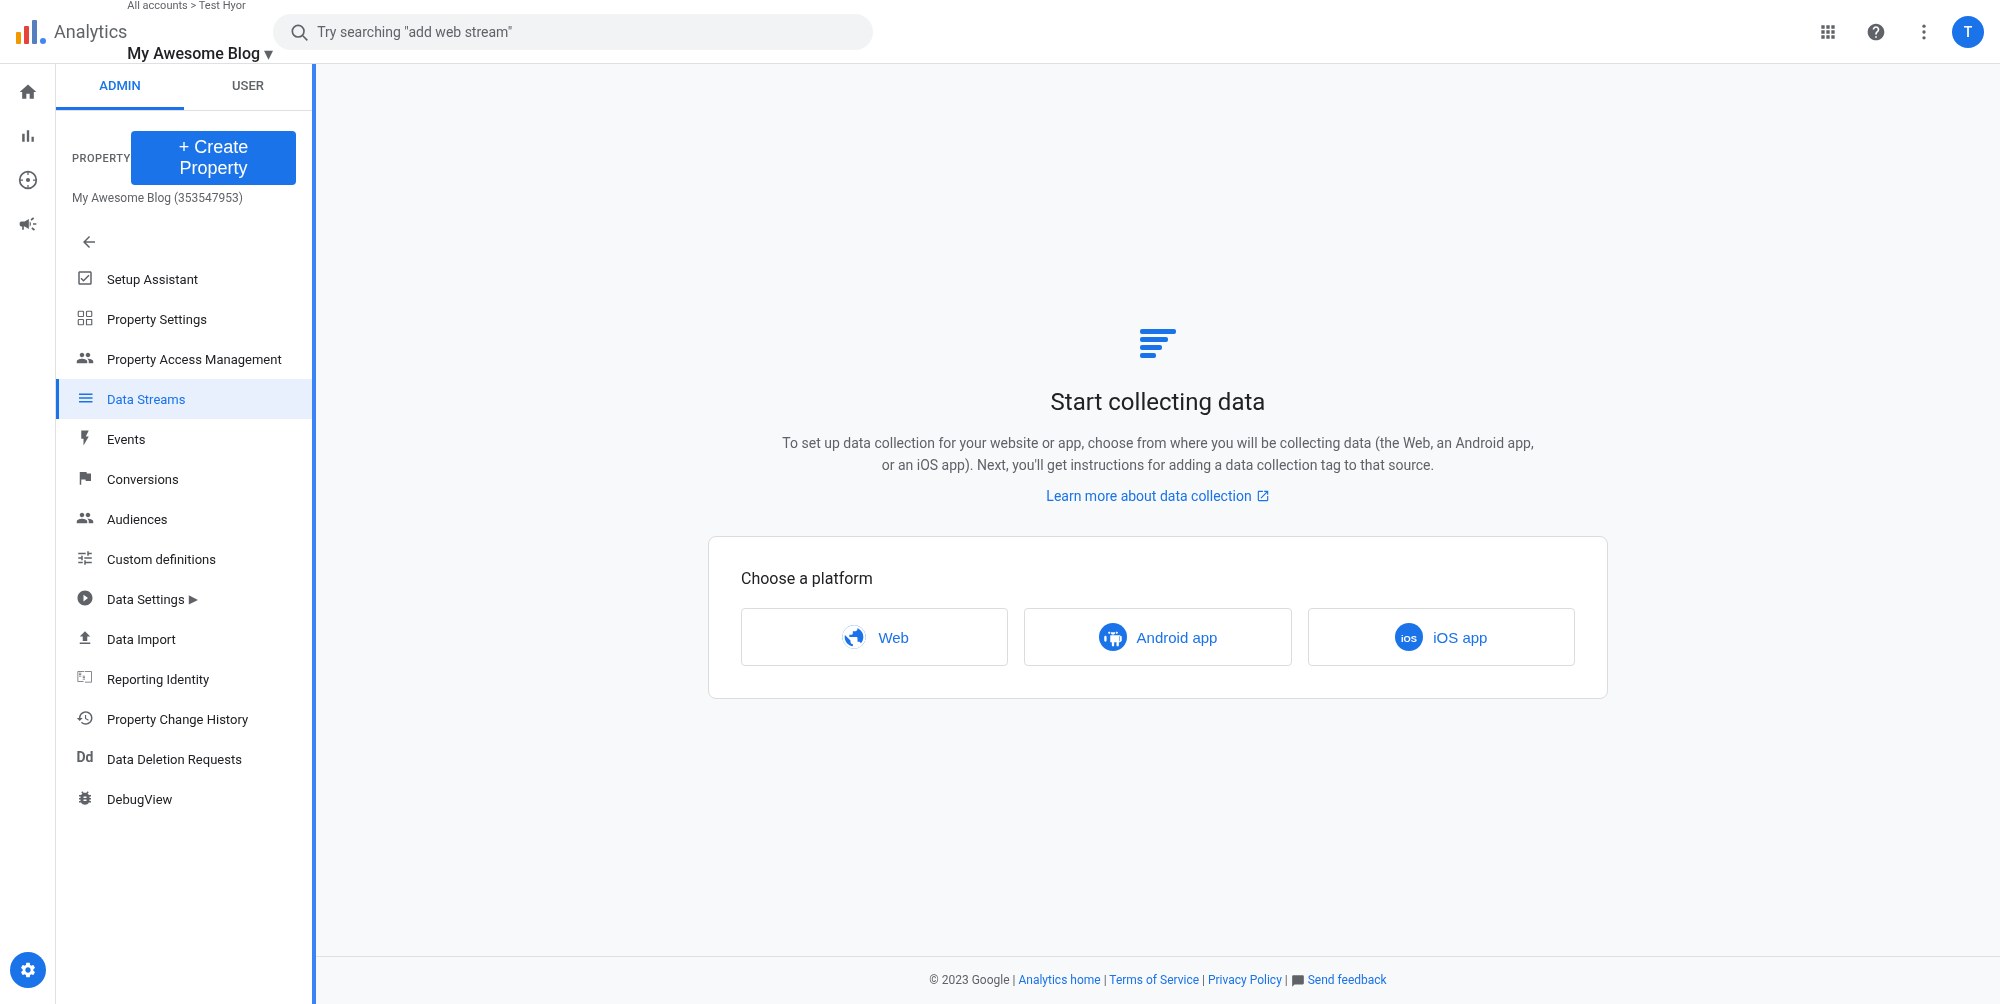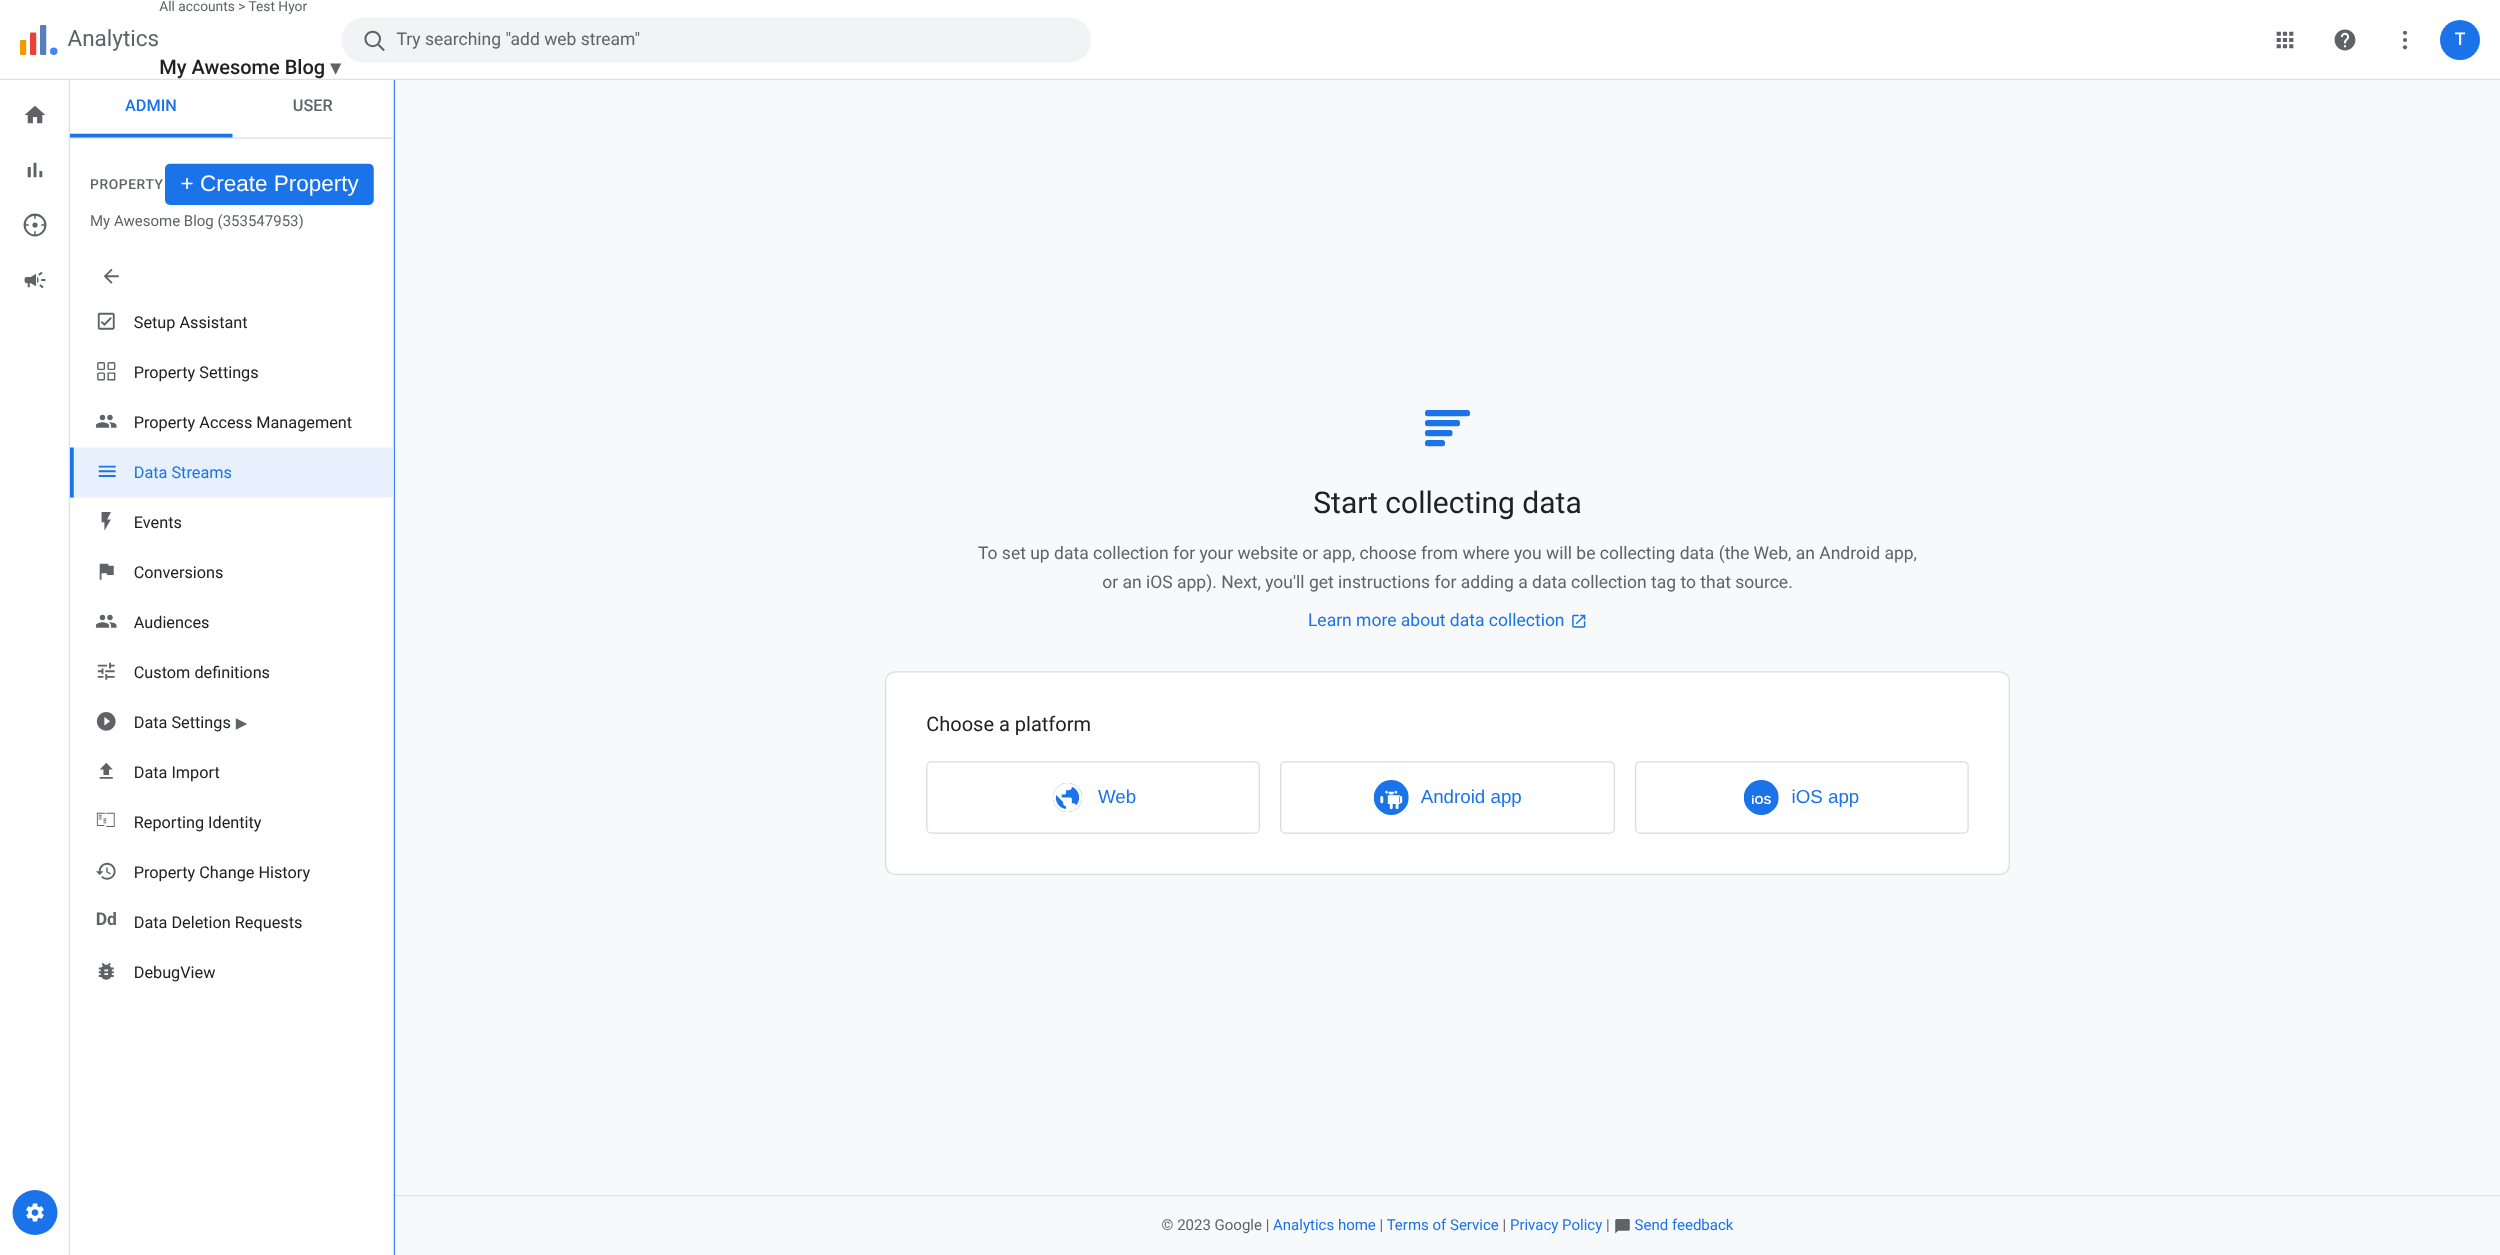--- a/index.html
+++ b/index.html
@@ -39,21 +39,21 @@
     .left-nav-item { width: 40px; height: 40px; border-radius: 50%; display: flex; align-items: center; justify-content: center; cursor: pointer; color: #5f6368; font-size: 18px; }
     .left-nav-spacer { flex: 1; }
     .left-nav-bottom { display: flex; flex-direction: column; align-items: center; gap: 4px; padding-bottom: 8px; }
     .settings-fab { width: 36px; height: 36px; border-radius: 50%; background: #1a73e8; color: #fff; display: flex; align-items: center; justify-content: center; cursor: pointer; font-size: 16px; }
 
     
     .content-area { display: flex; flex: 1; overflow: hidden; }
 
     
     .admin-sidebar {
-      width: 260px; background: #fff; border-right: 1px solid #3b82f6;
+      width: 260px; background: #fff; border-right: 4px solid #3b82f6;
       display: flex; flex-direction: column; overflow-y: auto; flex-shrink: 0;
     }
     .admin-tabs { display: flex; border-bottom: 1px solid #e0e0e0; }
     .admin-tab { flex: 1; text-align: center; padding: 14px 0; font-size: 13px; font-weight: 500; cursor: pointer; color: #5f6368; border-bottom: 3px solid transparent; }
     .admin-tab.active { color: #1a73e8; border-bottom-color: #1a73e8; }
     .property-header { display: flex; align-items: center; justify-content: space-between; padding: 12px 16px 4px; }
     .property-label { font-size: 11px; color: #5f6368; font-weight: 500; text-transform: uppercase; letter-spacing: 0.5px; }
     .create-property-btn {
       display: flex; align-items: center; gap: 4px; background: #1a73e8; color: #fff;
       border: none; border-radius: 4px; padding: 6px 12px; font-size: 18px; font-weight: 500; cursor: pointer;

